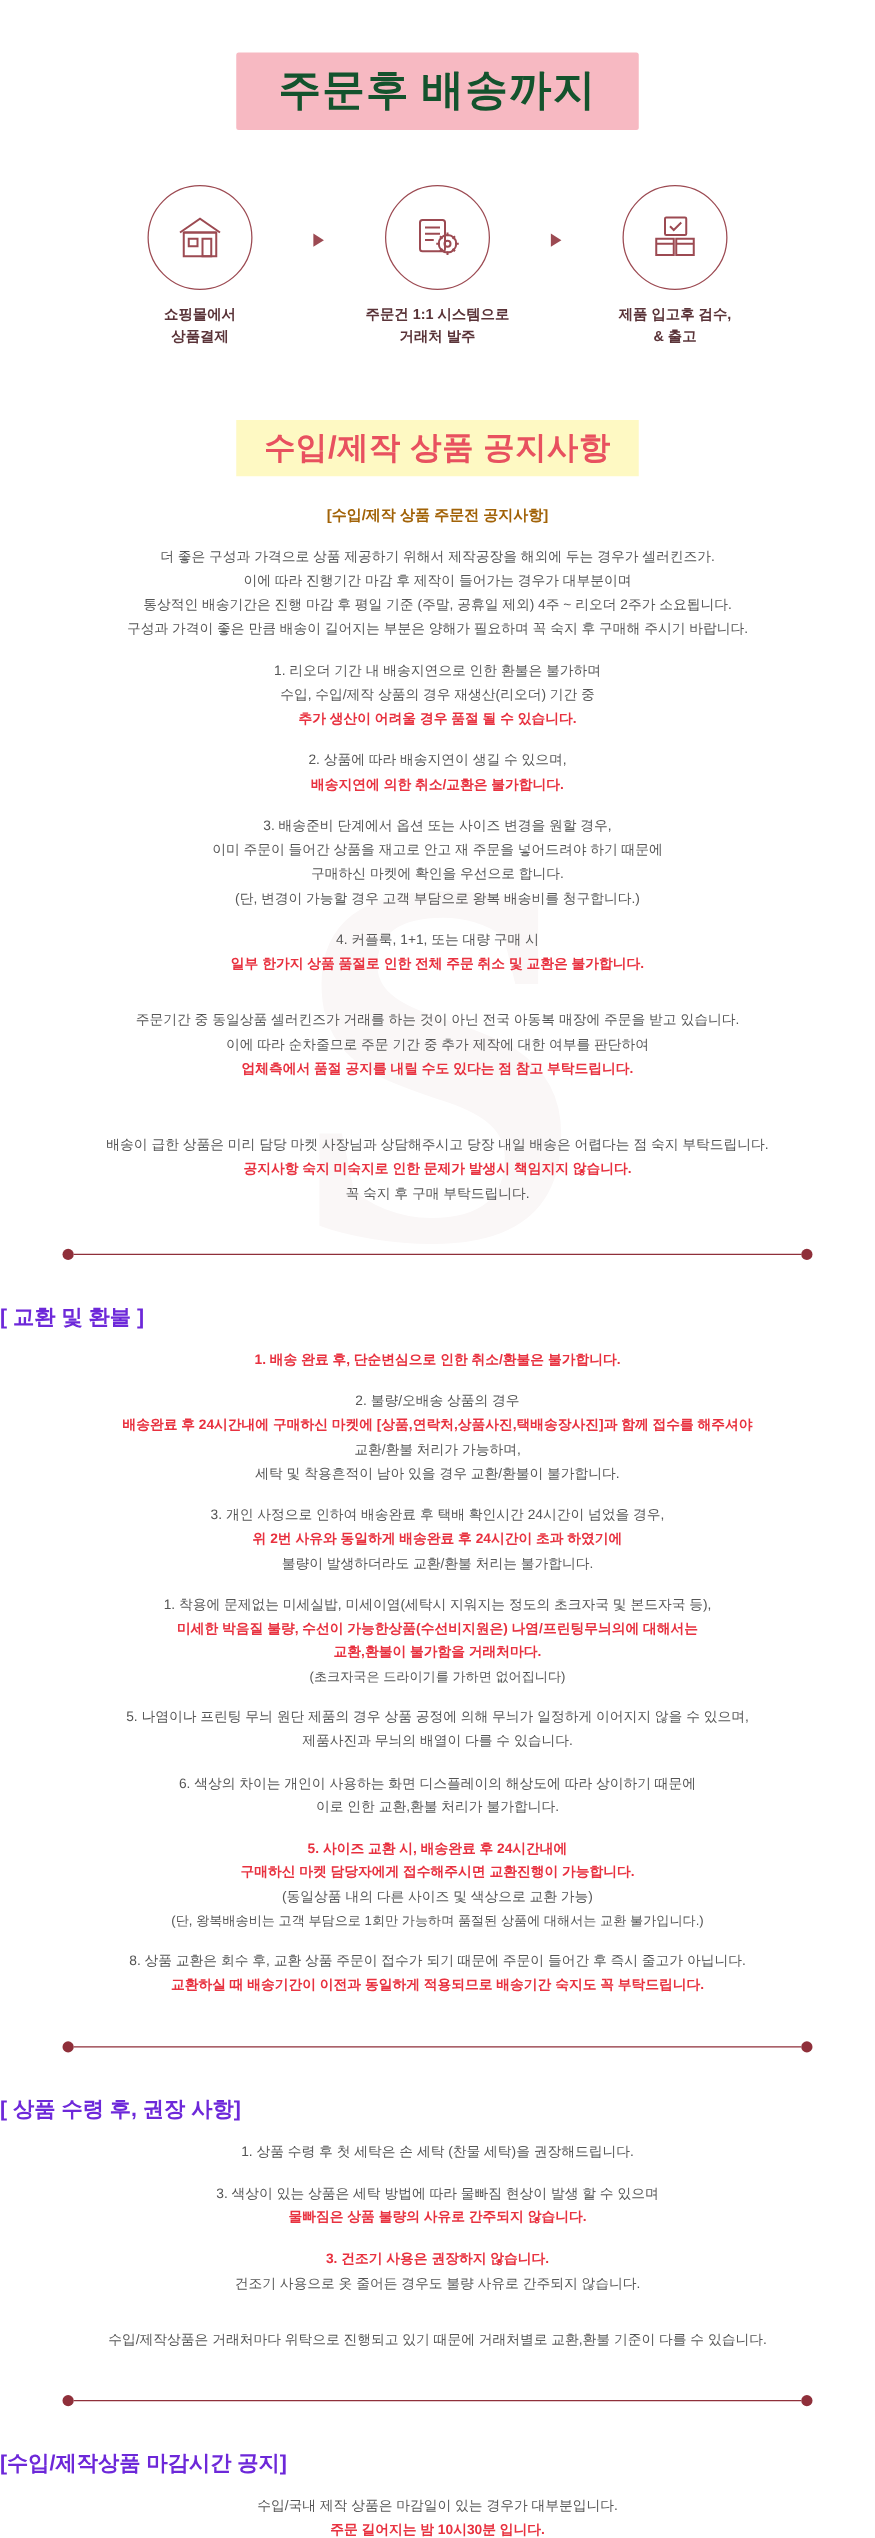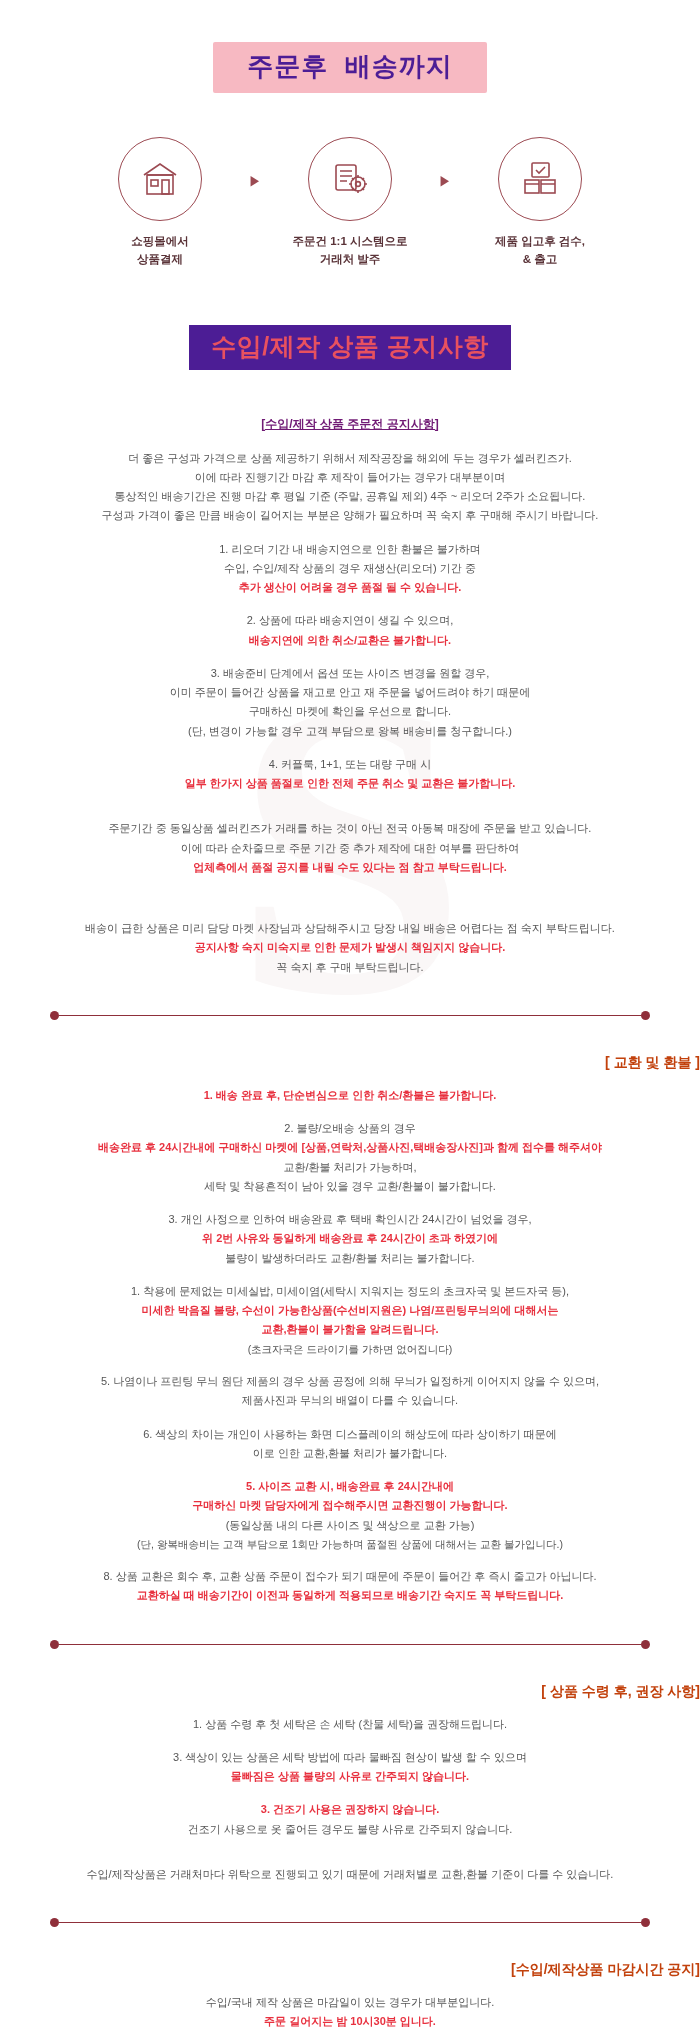--- a/index.html
+++ b/index.html
@@ -38,25 +38,25 @@
     padding-top:42px;
   }
   .banner{
     display:inline-block;
     background:#f7b9c2;
     padding:7px 34px 9px 34px;
     border-radius:2px;
   }
   .banner h1{
     margin:0;
-    font-size:26px;
+    font-size:34px;
     font-weight:bold;
     letter-spacing:1px;
-    color:#4c1d95;
-    font-family:Liberation Mono, monospace;
+    color:#14532d;
+    font-family:Liberation Serif, serif;
   }
 
   
   .steps{
     margin:44px auto 0 auto;
     width:560px;
     display:flex;
     align-items:flex-start;
     justify-content:center;
   }
@@ -88,45 +88,44 @@
     font-size:13px;
   }
 
   
   .sec-title-wrap{
     text-align:center;
     margin-top:56px;
   }
   .sec-title{
     display:inline-block;
-    background:#4c1d95;
+    background:#fef9c3;
     padding:5px 22px 7px 22px;
   }
   .sec-title span{
     font-size:25px;
     font-weight:bold;
     color:#e8515f;
     letter-spacing:0.5px;
   }
 
   
   .block{
     width:620px;
     margin:0 auto;
     text-align:center;
     font-size:11px;
     line-height:1.75;
     color:#555;
   }
   .block.head{
-    margin-top:44px;
+    margin-top:21px;
     font-weight:bold;
     font-size:12px;
-    color:#701a75;
-    text-decoration:underline;
+    color:#a16207;
   }
   .p{margin-top:14px;}
   .red{color:#e8313f;font-weight:bold;}
   .sm{font-size:10.5px;}
 
   
   .divider{
     width:600px;
     margin:34px auto;
     position:relative;
@@ -142,24 +141,24 @@
     position:absolute;
     top:0;
     width:9px;height:9px;
     border-radius:50%;
     background:#8f2f3a;
   }
   .divider .dot.l{left:0;}
   .divider .dot.r{right:0;}
 
   .sub-head{
-    text-align:right;
-    font-weight:bold;
-    font-size:14px;
-    color:#c2410c;
+    text-align:left;
+    font-weight:bold;
+    font-size:17px;
+    color:#6d28d9;
     margin-top:4px;
   }
 </style>
 </head>
 <body>
 
 <div class="page">
   <div class="watermark">S</div>
   <div class="content">
 
@@ -296,21 +295,21 @@
 
     <div class="block p">
       <div>3. 개인 사정으로 인하여 배송완료 후 택배 확인시간 24시간이 넘었을 경우,</div>
       <div class="red">위 2번 사유와 동일하게 배송완료 후 24시간이 초과 하였기에</div>
       <div>불량이 발생하더라도 교환/환불 처리는 불가합니다.</div>
     </div>
 
     <div class="block p">
       <div>1. 착용에 문제없는 미세실밥, 미세이염(세탁시 지워지는 정도의 초크자국 및 본드자국 등),</div>
       <div class="red">미세한 박음질 불량, 수선이 가능한상품(수선비지원은) 나염/프린팅무늬의에 대해서는</div>
-      <div class="red">교환,환불이 불가함을 알려드립니다.</div>
+      <div class="red">교환,환불이 불가함을 거래처마다.</div>
       <div class="sm">(초크자국은 드라이기를 가하면 없어집니다)</div>
     </div>
 
     <div class="block p">
       <div>
         <span>5. 나염이나 프린팅 무늬 원단 제품의 경우 상품 공정에 의해 무늬가 일정하게 이어지지 않을 수 있으며,</span>
       </div>
       <div>제품사진과 무늬의 배열이 다를 수 있습니다.</div>
     </div>
 

